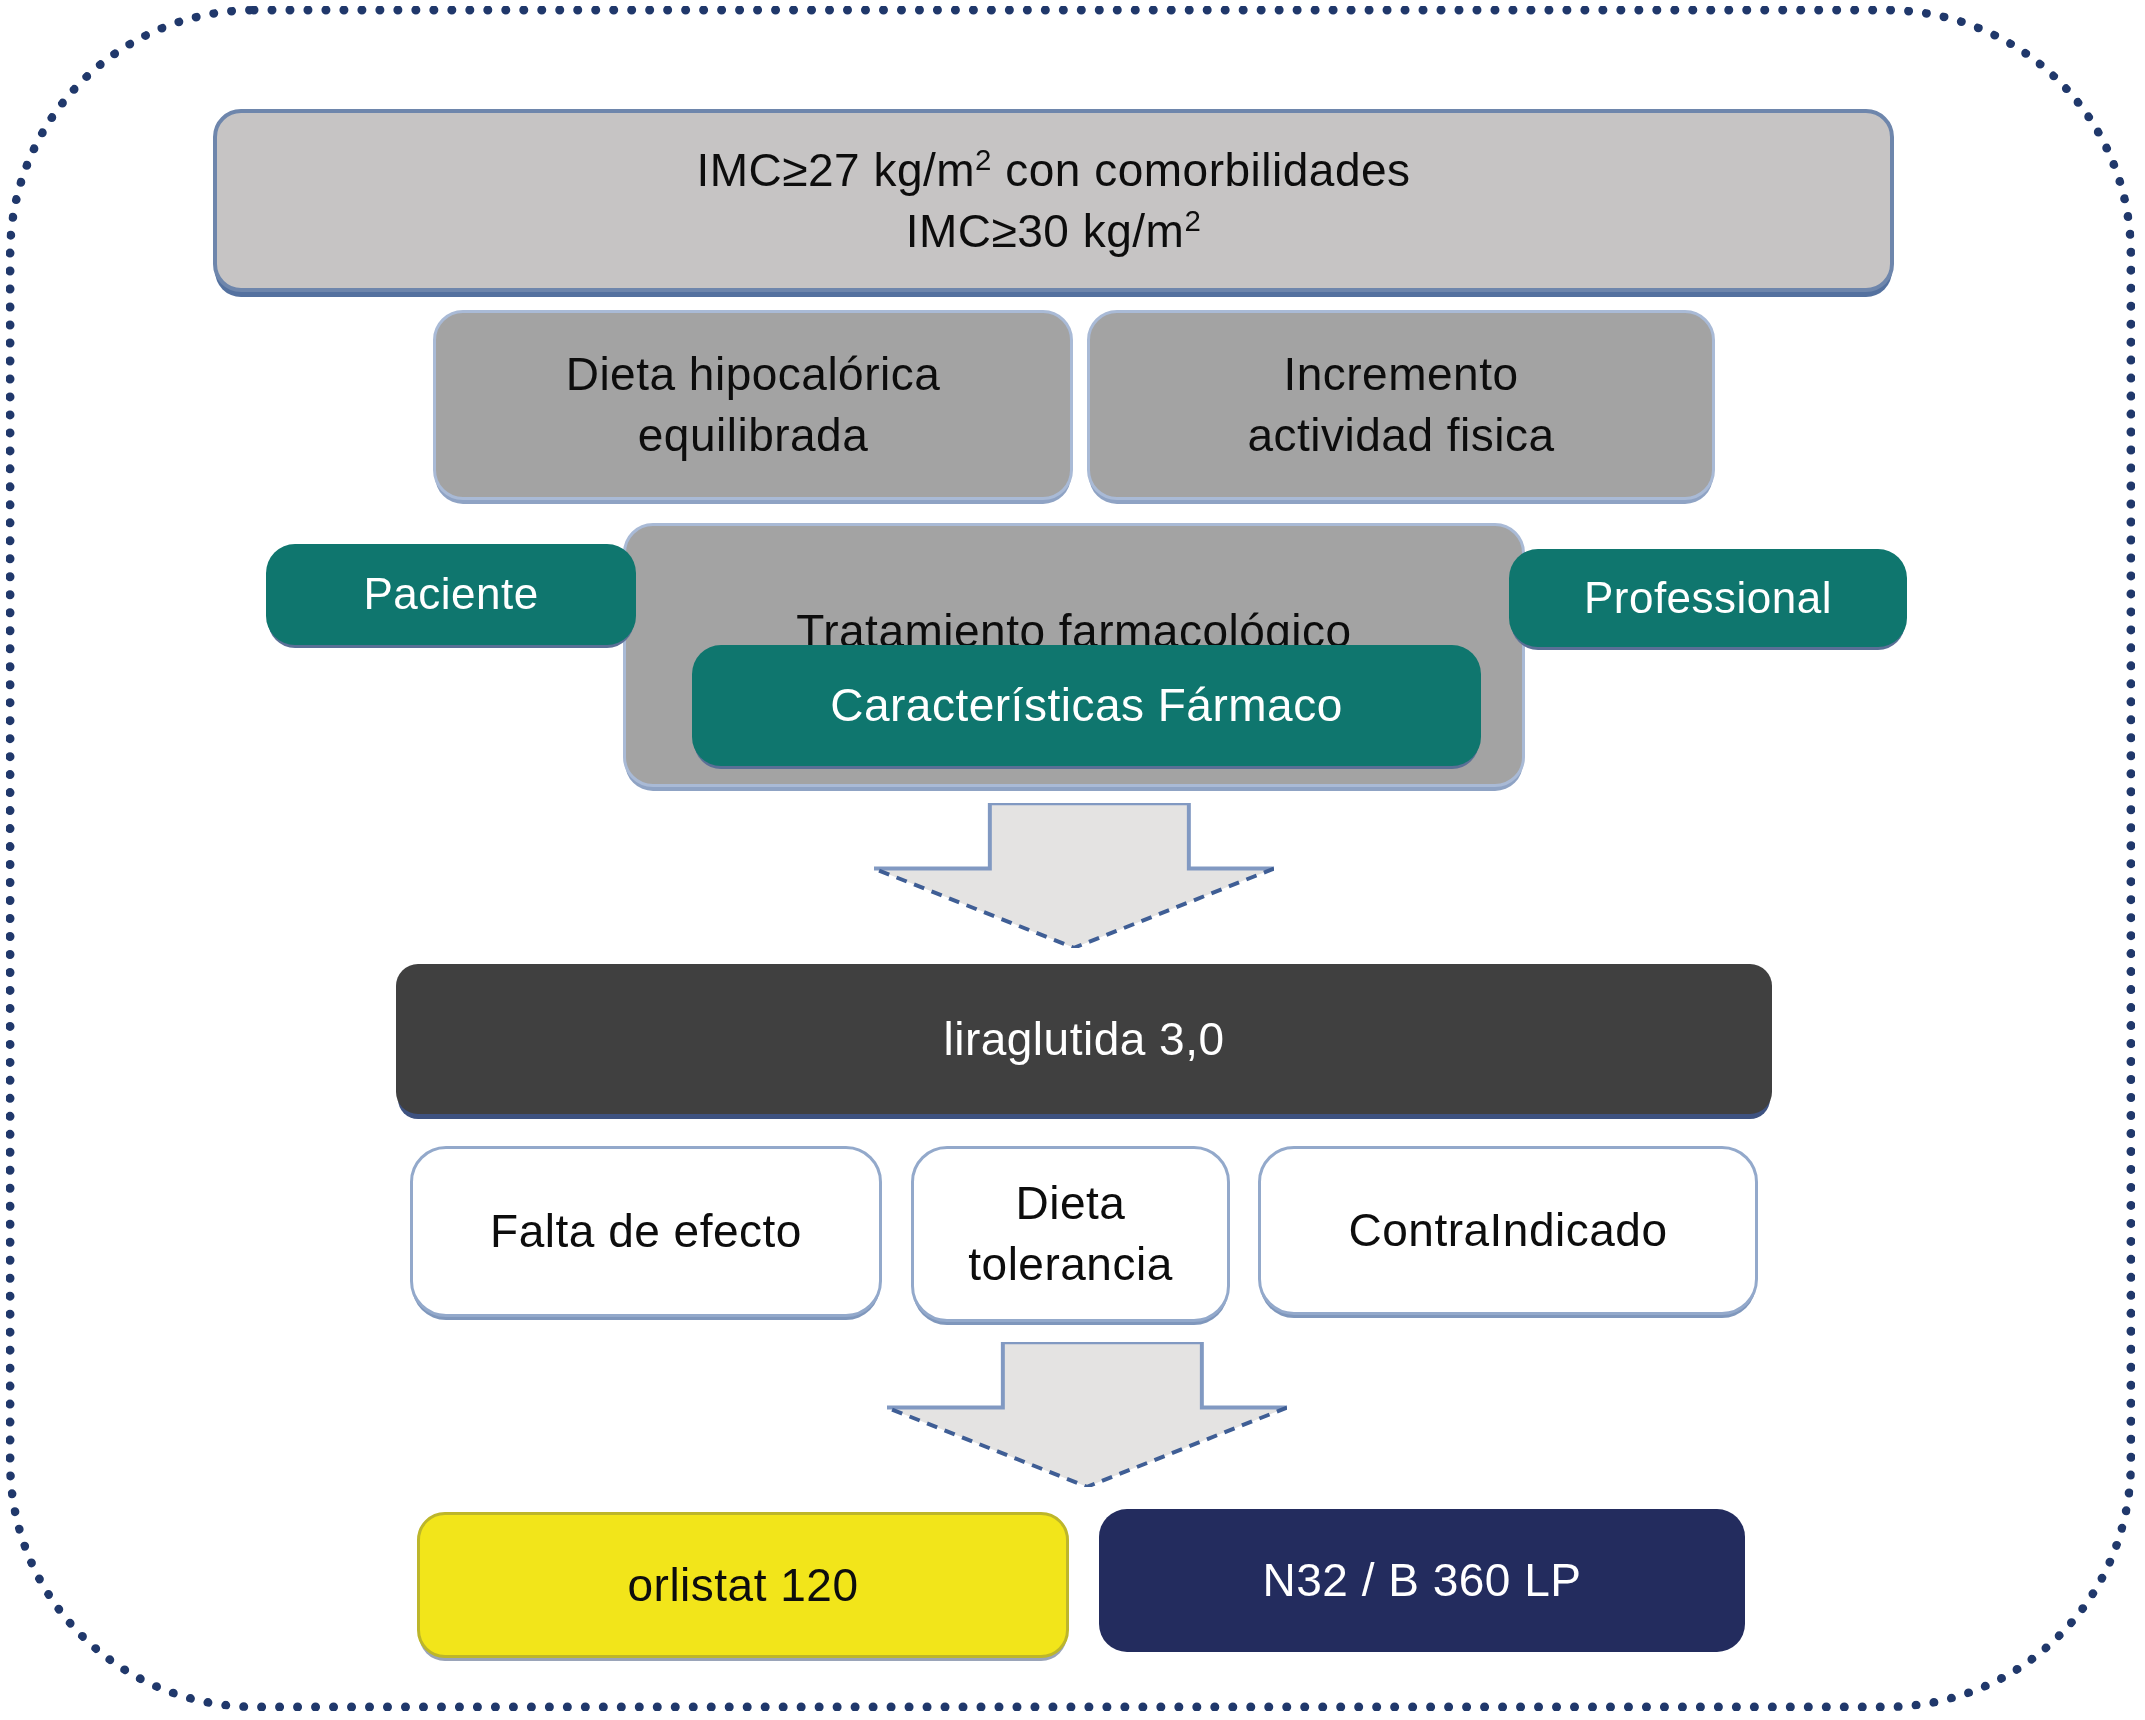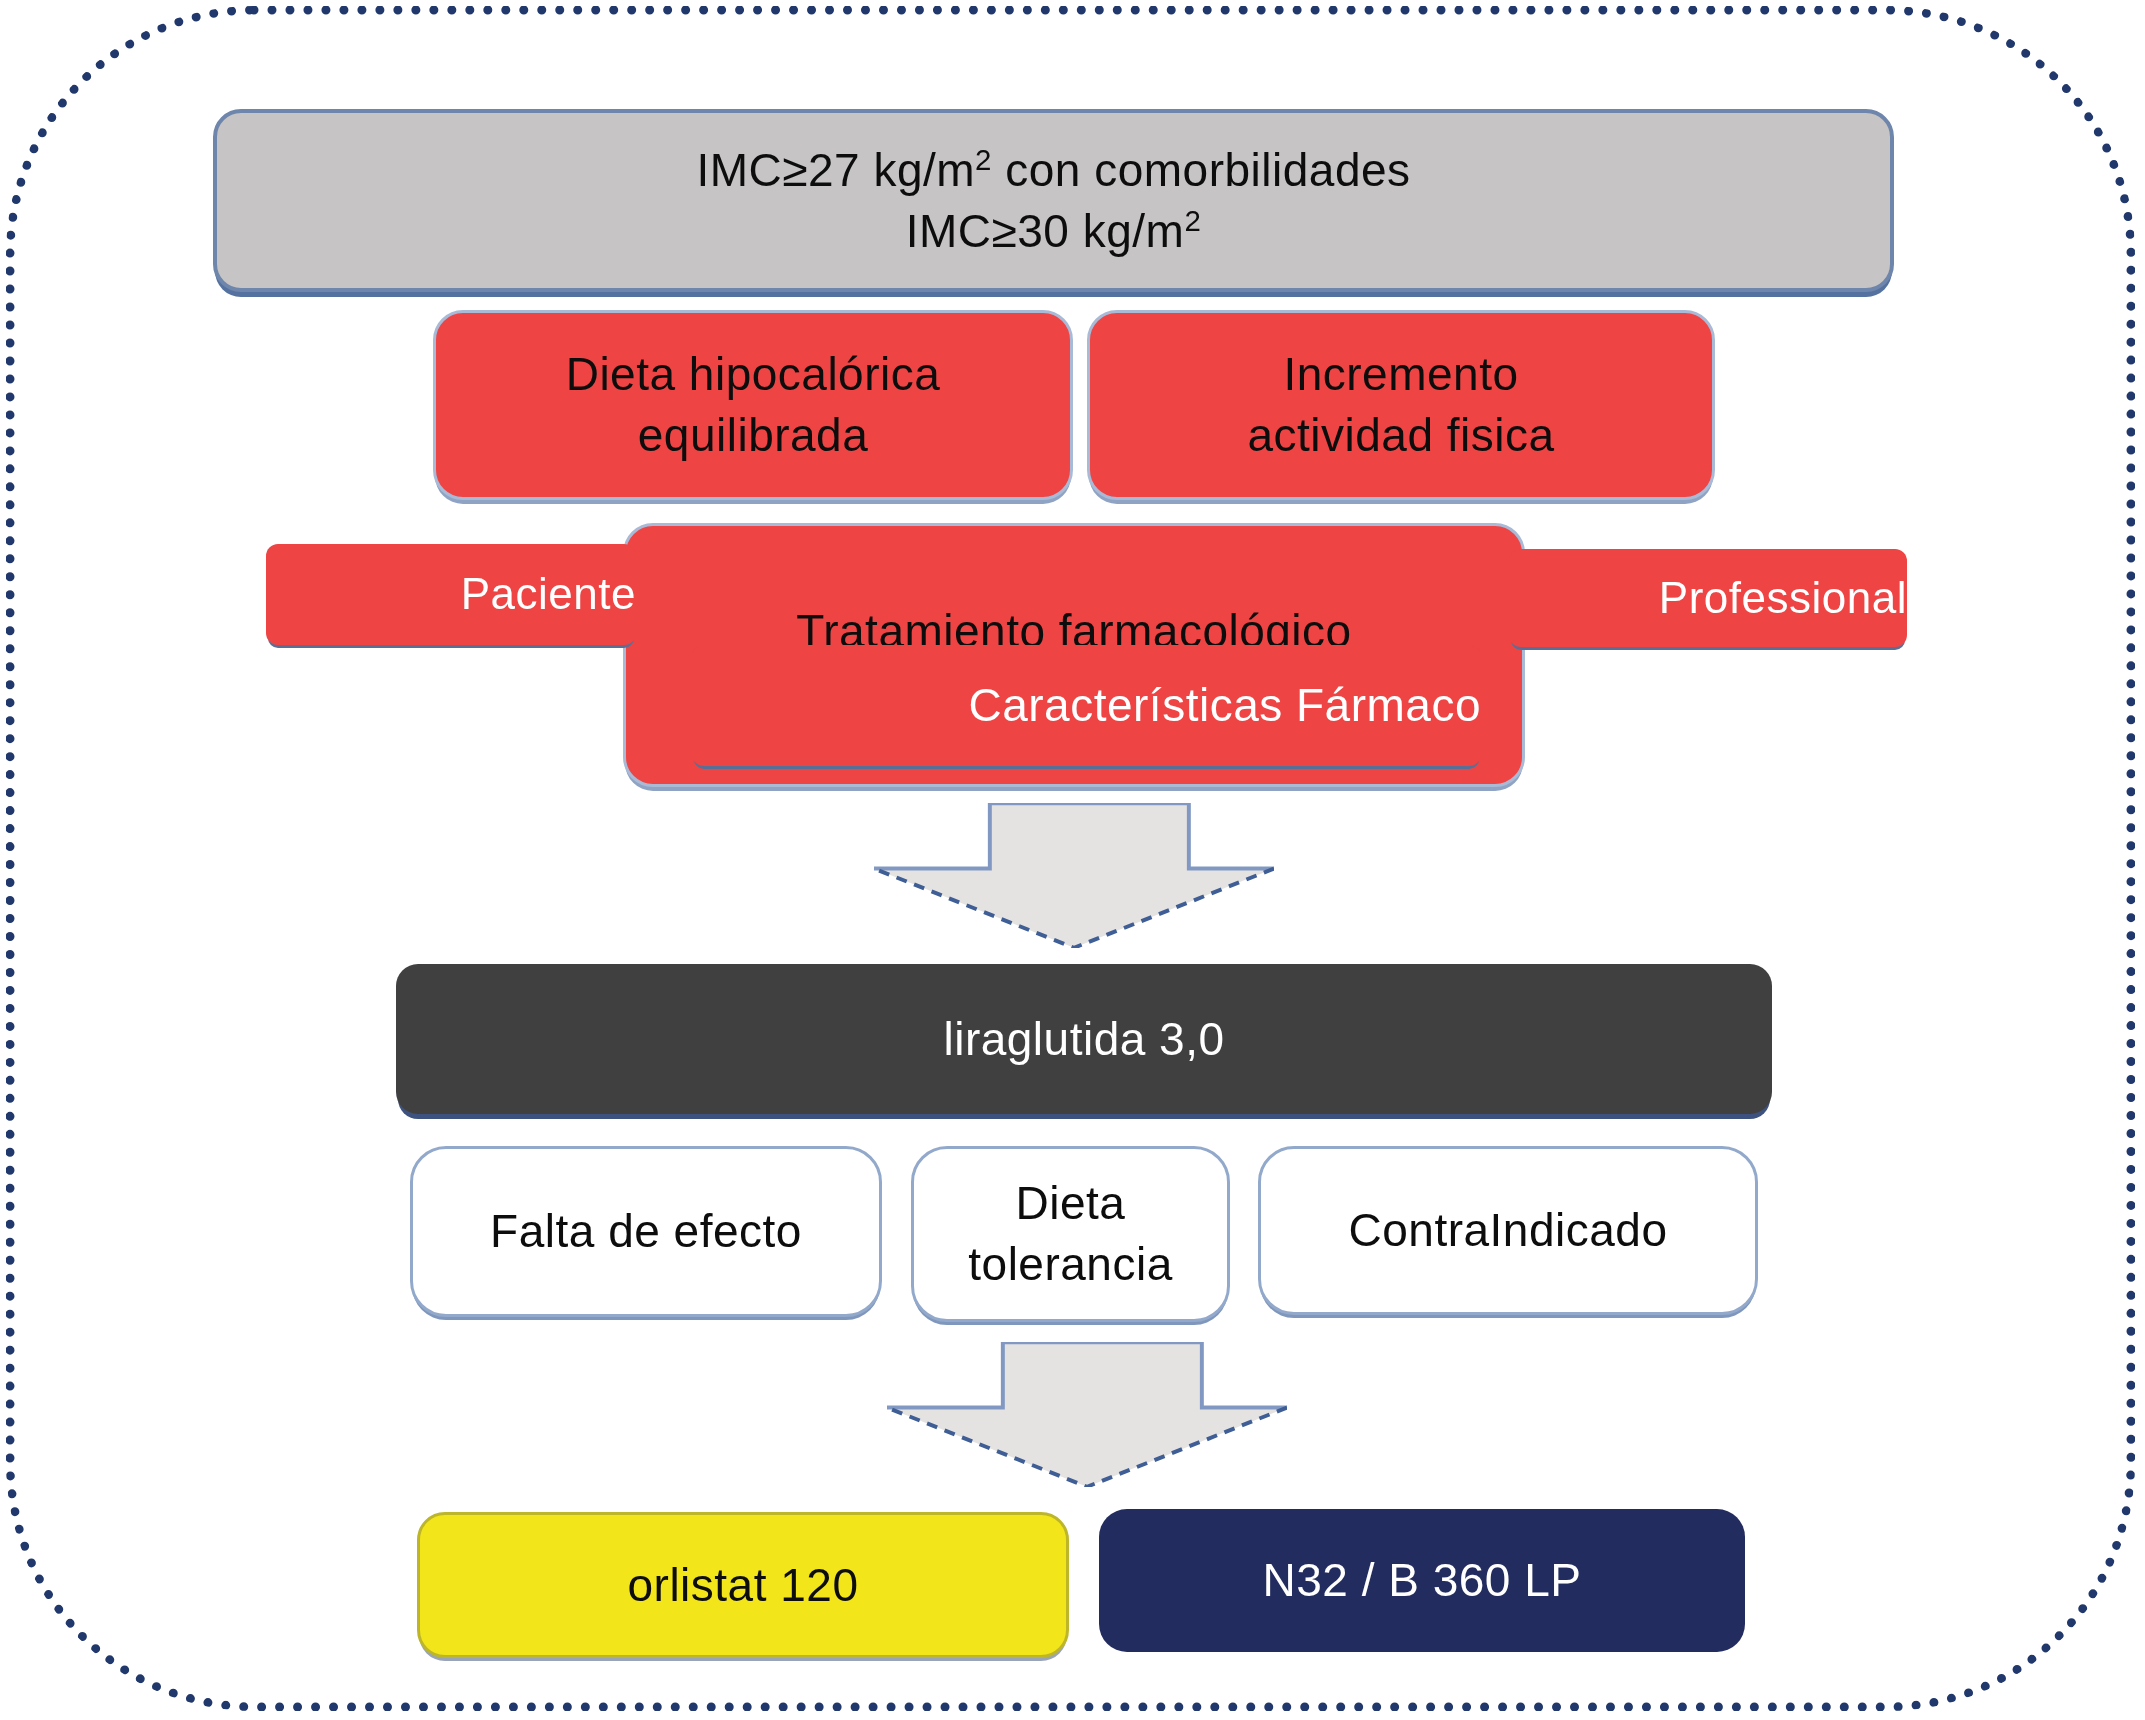--- a/index.html
+++ b/index.html
@@ -33,33 +33,32 @@
     line-height: 1.32;
     letter-spacing: 0.5px;
   }
   .gray-box {
     background: #c6c4c4;
     border: 4px solid #6e86ac;
     border-radius: 28px;
     box-shadow: 0 7px 0 -2px #54719f;
   }
   .light-box {
-    background: #ef4444;
+    background: #a3a3a3;
     border: 3px solid #a9bad6;
     border-radius: 30px;
     box-shadow: 0 6px 0 -2px #8fa3c4;
   }
   .black-tag {
-    background: #ef4444;
+    background: #0f766e;
     color: #ffffff;
-    border-radius: 12px;
+    border-radius: 29px;
     box-shadow: 0 5px 0 -2px #5a6f96;
     font-size: 44px;
     z-index: 3;
-    align-items: flex-end;
   }
   .red-box {
     background: #404040;
     color: #ffffff;
     border-radius: 22px;
     box-shadow: 0 7px 0 -2px #3e5280;
   }
   .white-box {
     background: #ffffff;
     border: 3px solid #93a9cb;

